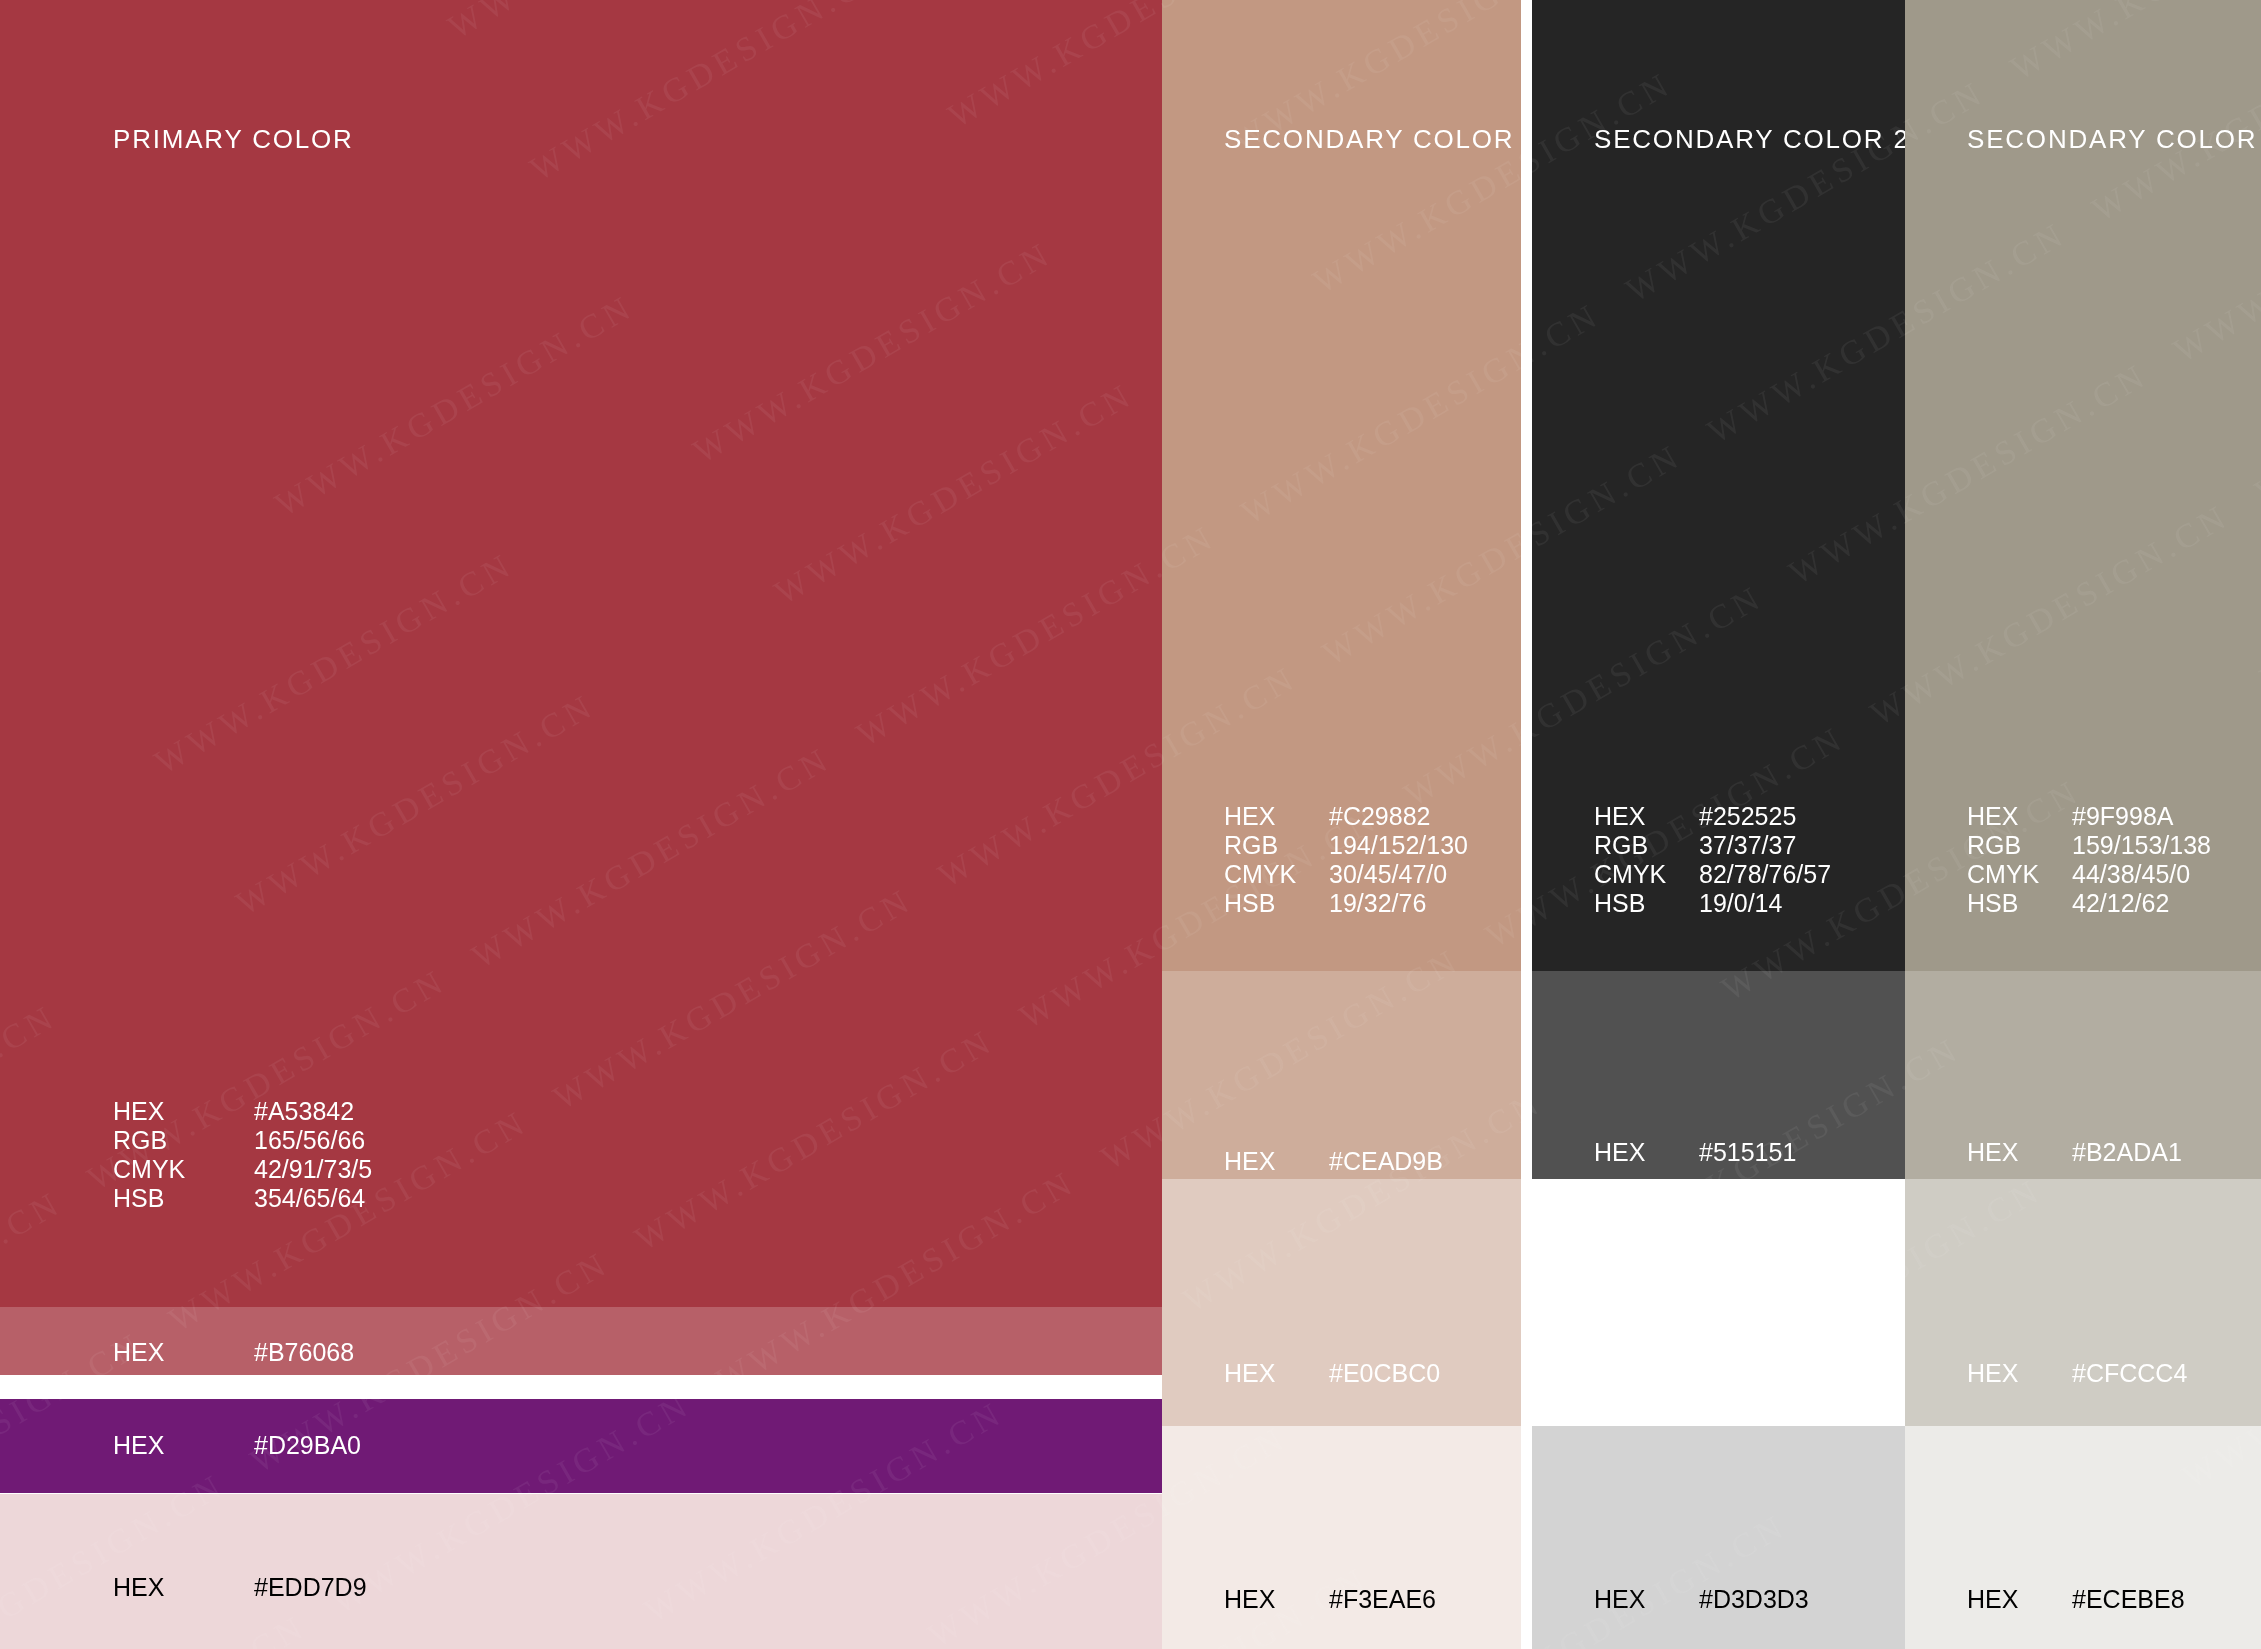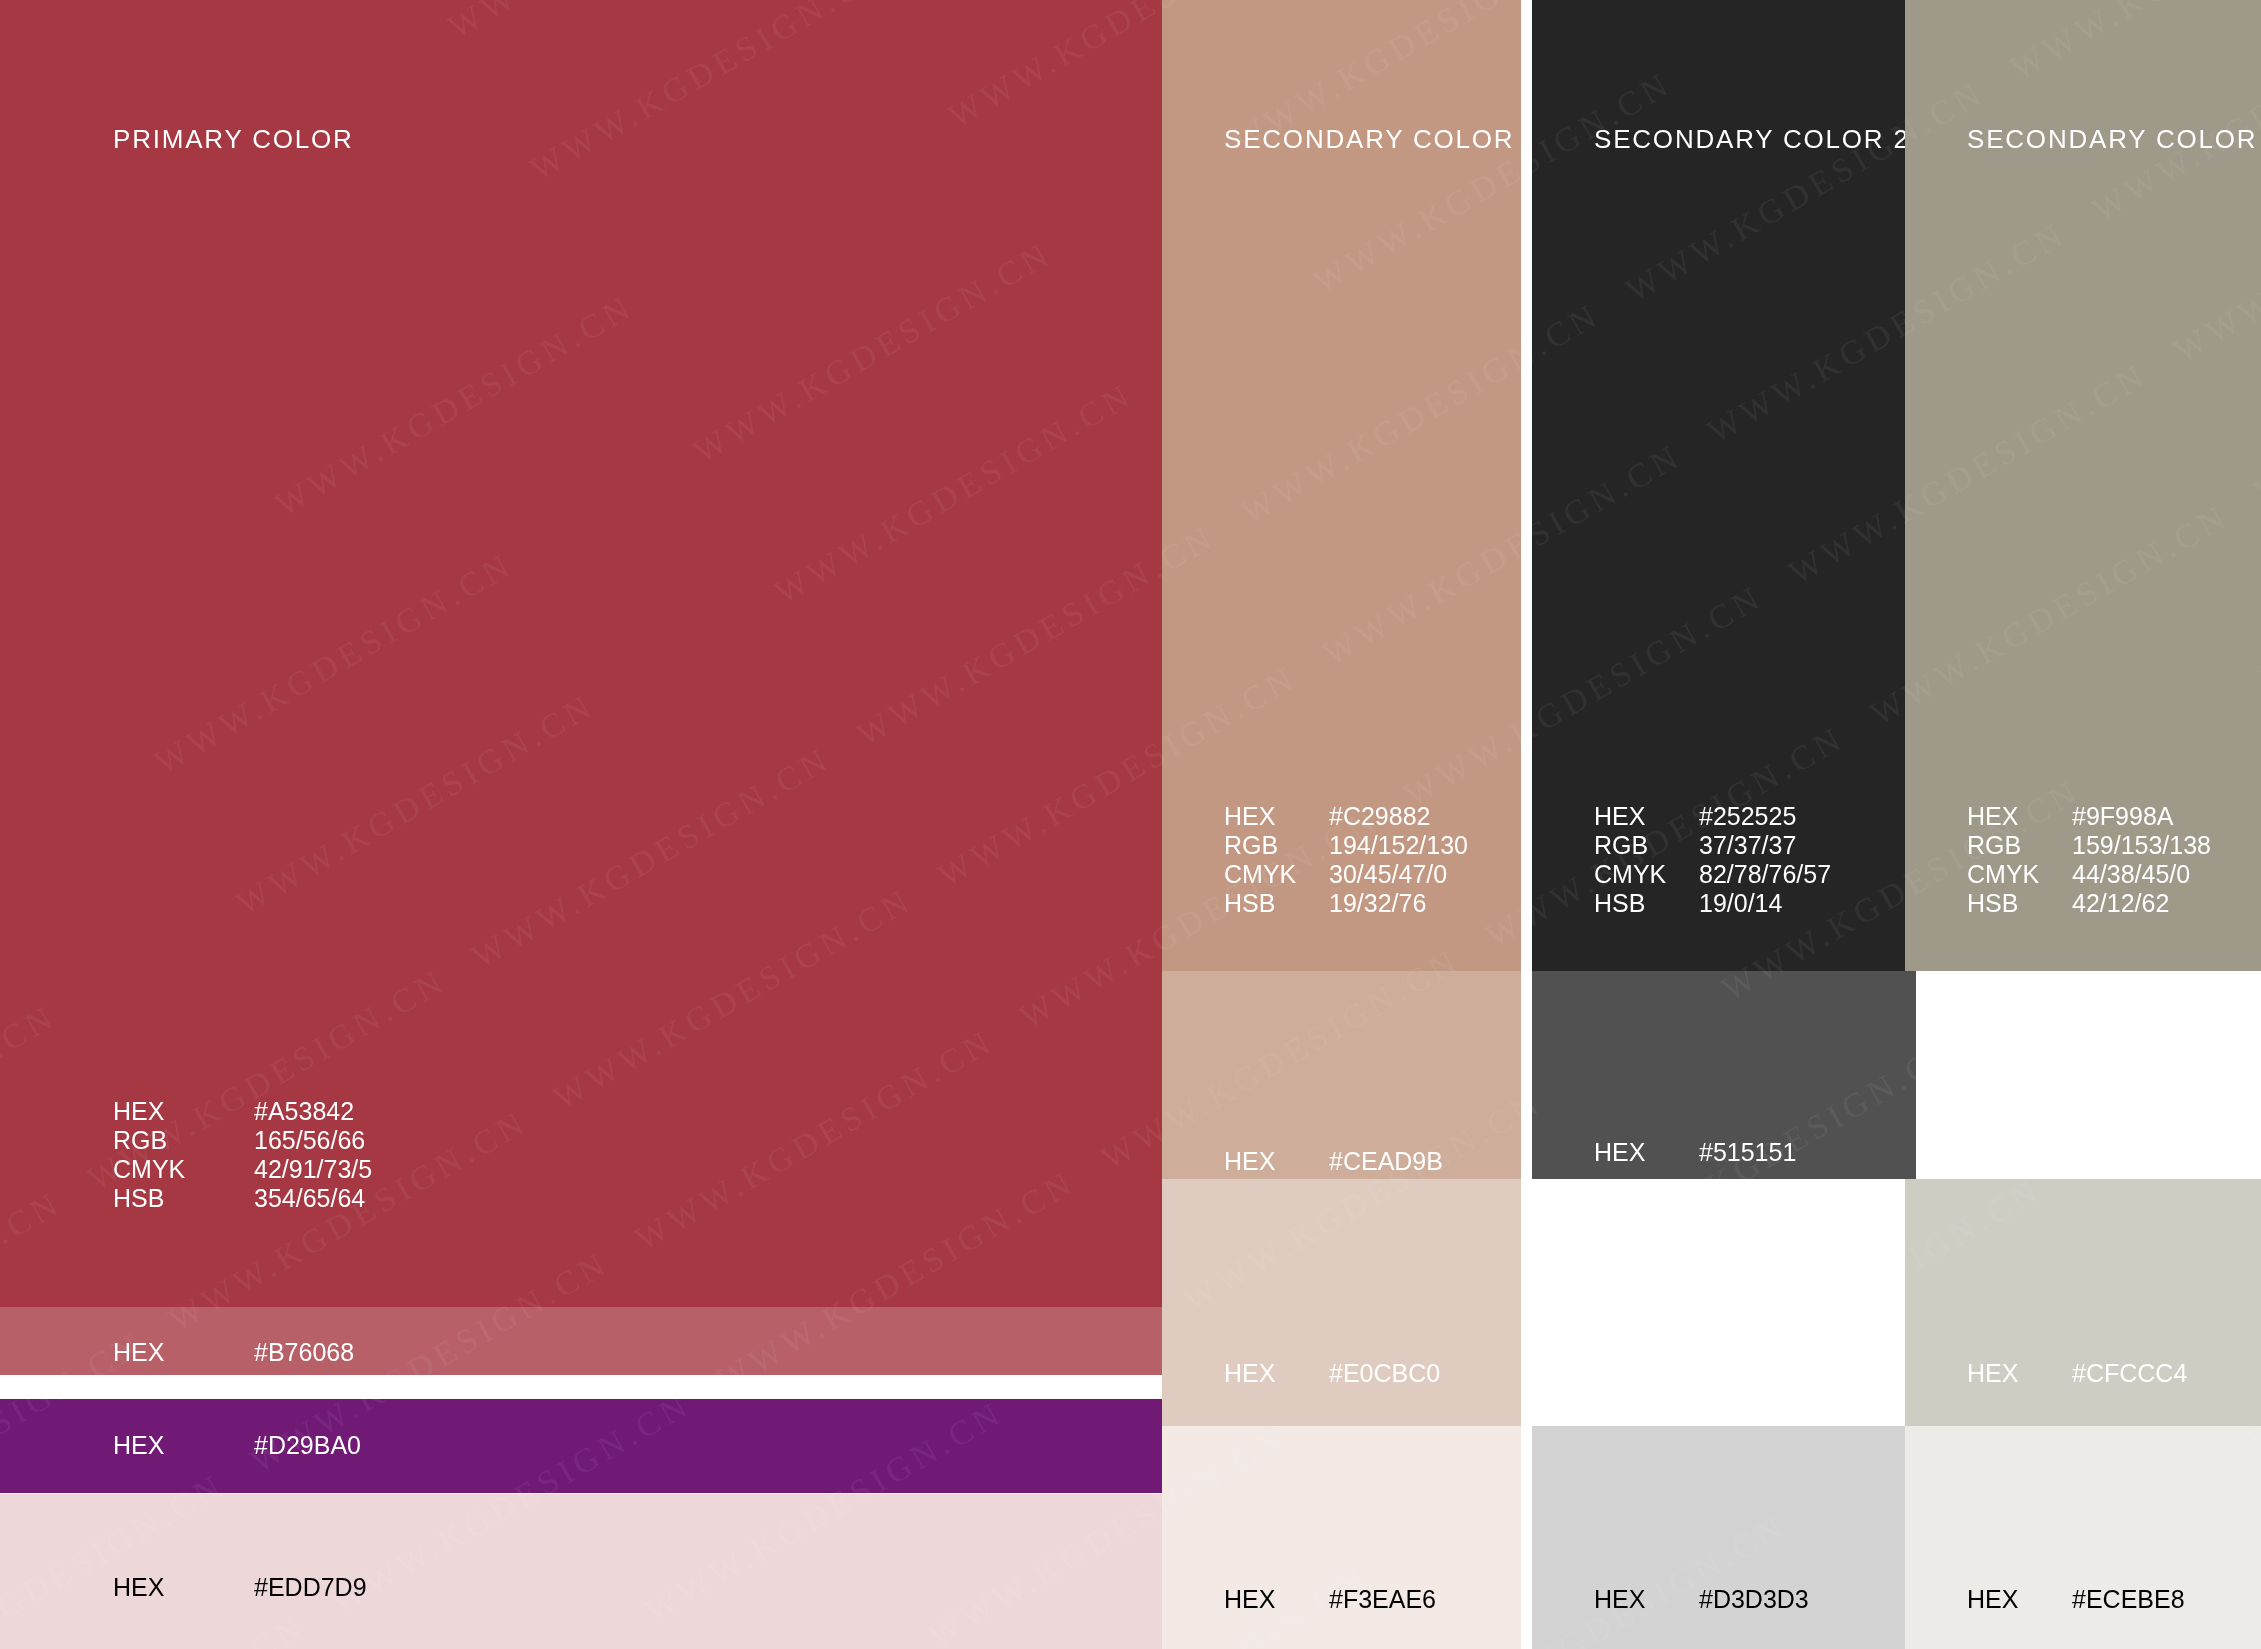--- a/index.html
+++ b/index.html
@@ -235,20 +235,25 @@
         <div class="v">#9F998A</div>
         <div class="k">RGB</div>
         <div class="v">159/153/138</div>
         <div class="k">CMYK</div>
         <div class="v">44/38/45/0</div>
         <div class="k">HSB</div>
         <div class="v">42/12/62</div>
       </div>
     </div>
 
+    <div class="band" style="top: 971px; height: 208px; background: rgb(178, 173, 161);">
+      <div class="tint-label" style="top:167px;">
+        <span class="k">HEX</span><span class="v">#B2ADA1</span>
+      </div>
+    </div>
 
     <div class="band" style="top: 1179px; height: 247px; background: rgb(207, 204, 196);">
       <div class="tint-label" style="top:180px;">
         <span class="k">HEX</span><span class="v">#CFCCC4</span>
       </div>
     </div>
 
     <div class="band" style="top: 1426px; height: 223px; background: rgb(236, 235, 232);">
       <div class="tint-label dark-text" style="top:159px;">
         <span class="k">HEX</span><span class="v">#ECEBE8</span>

